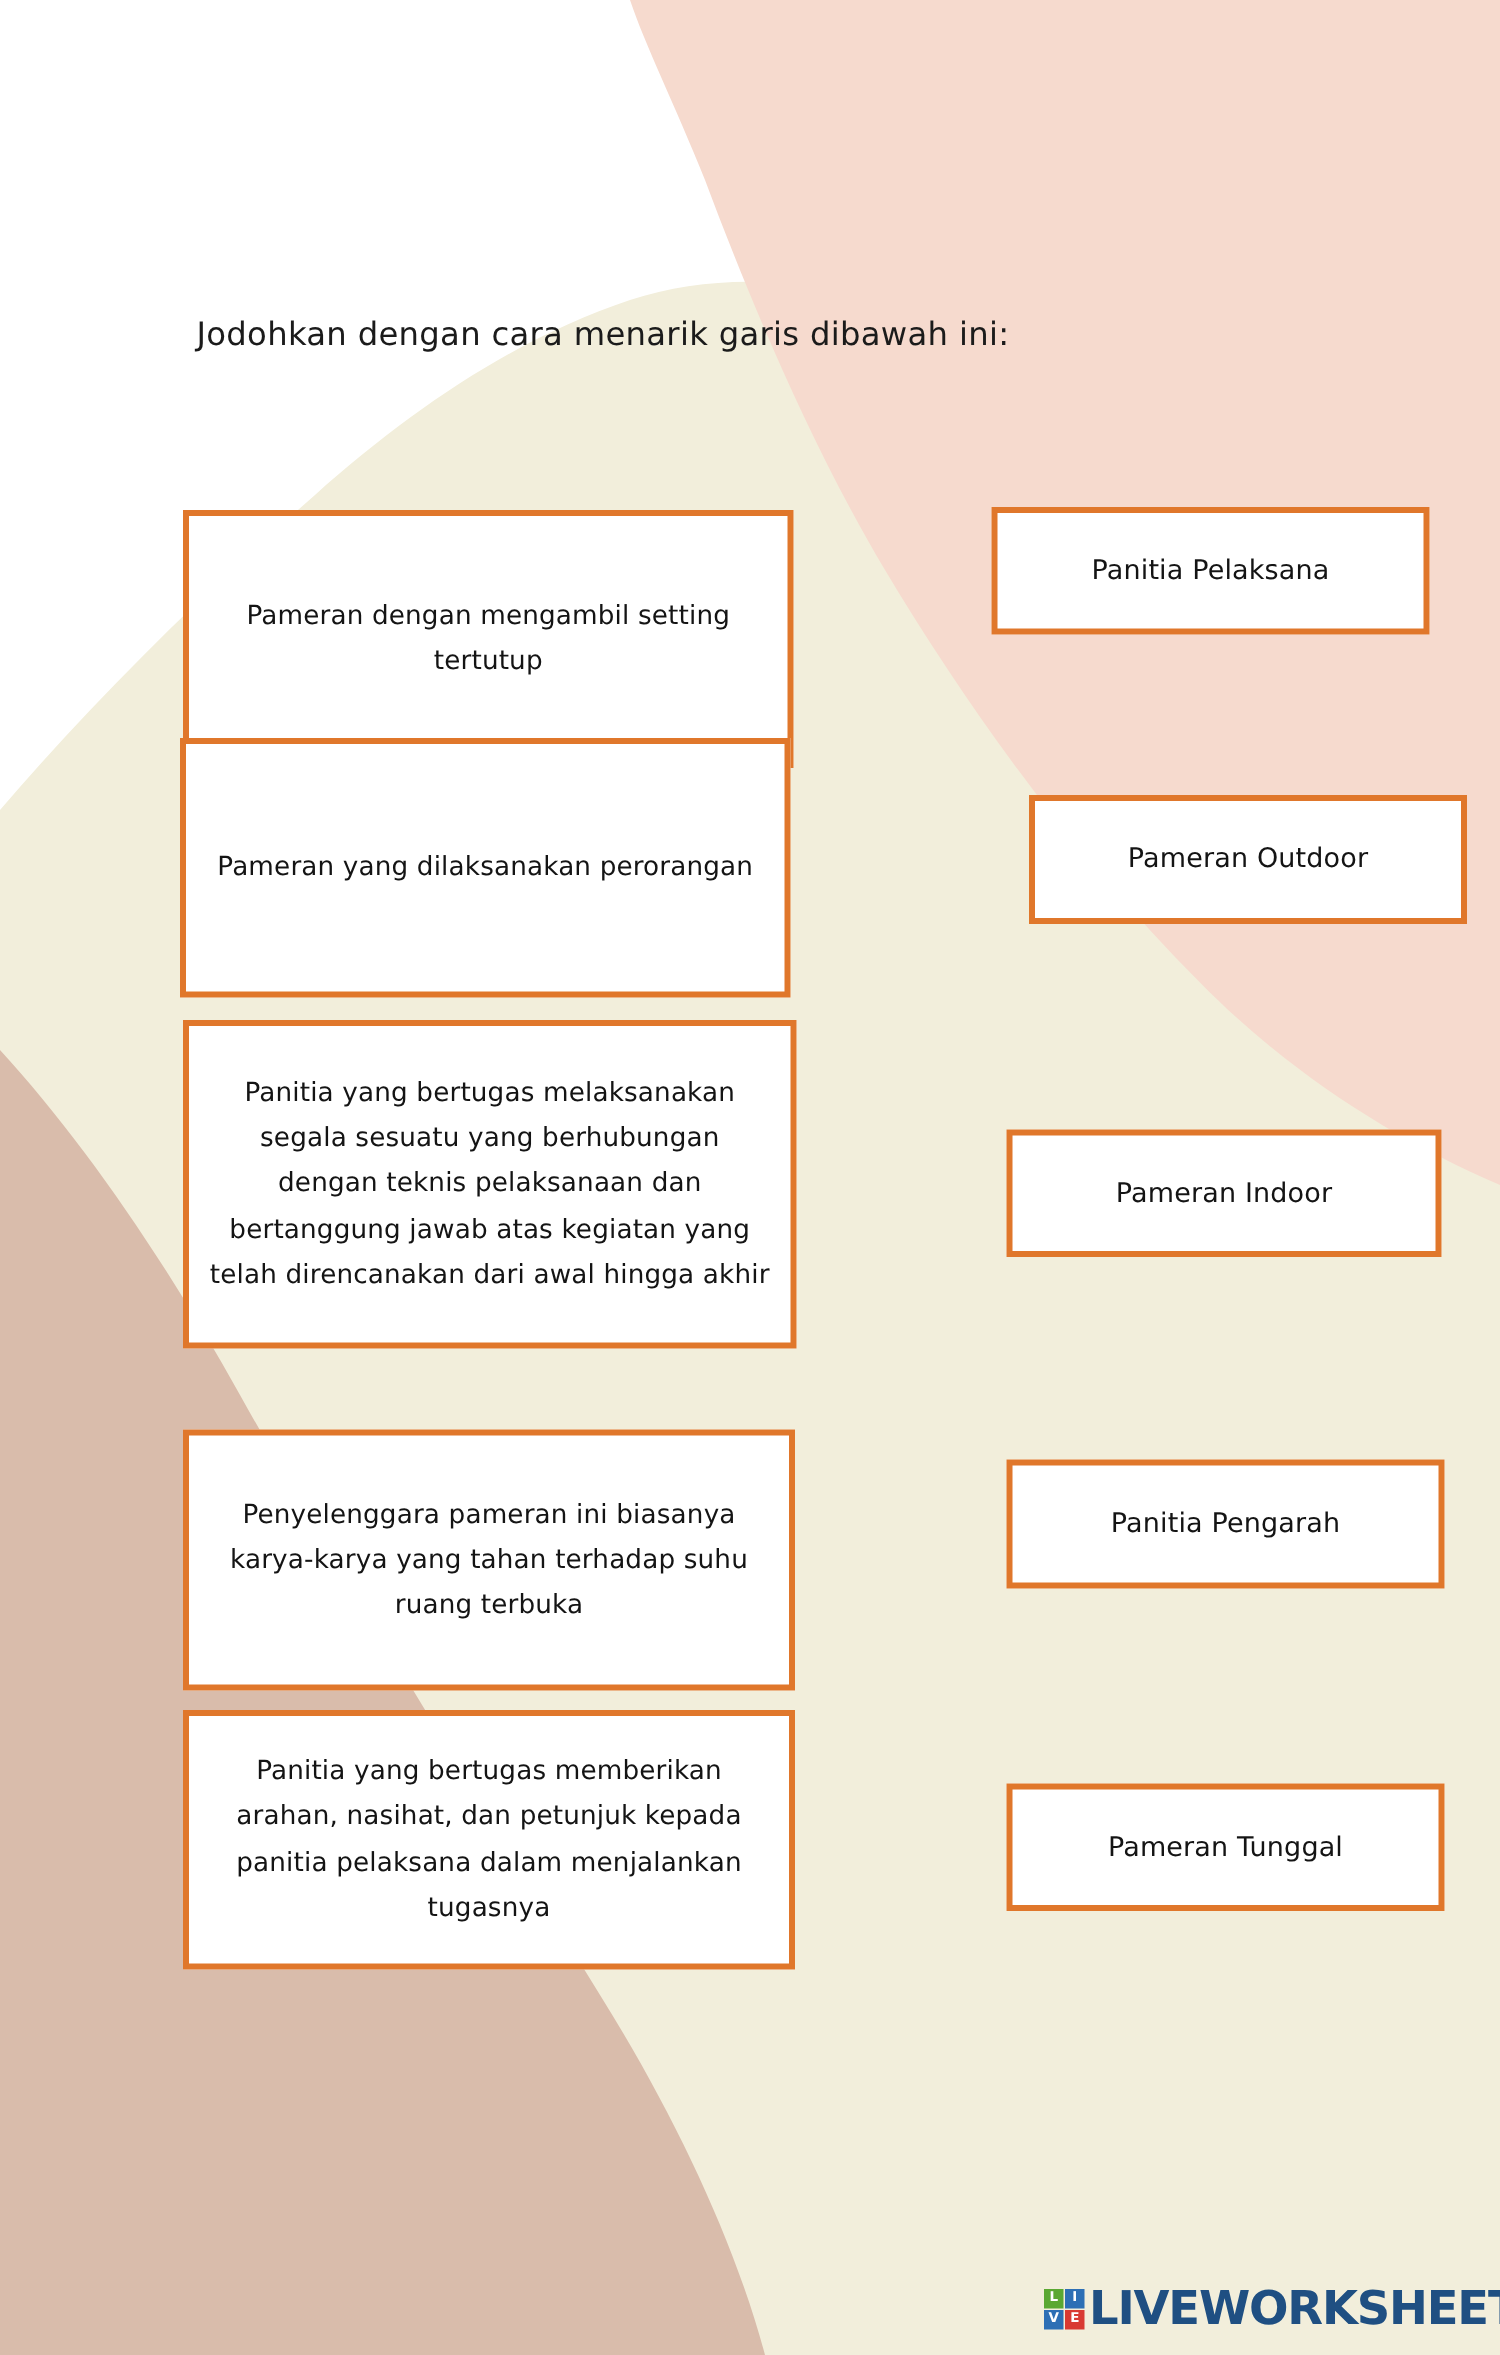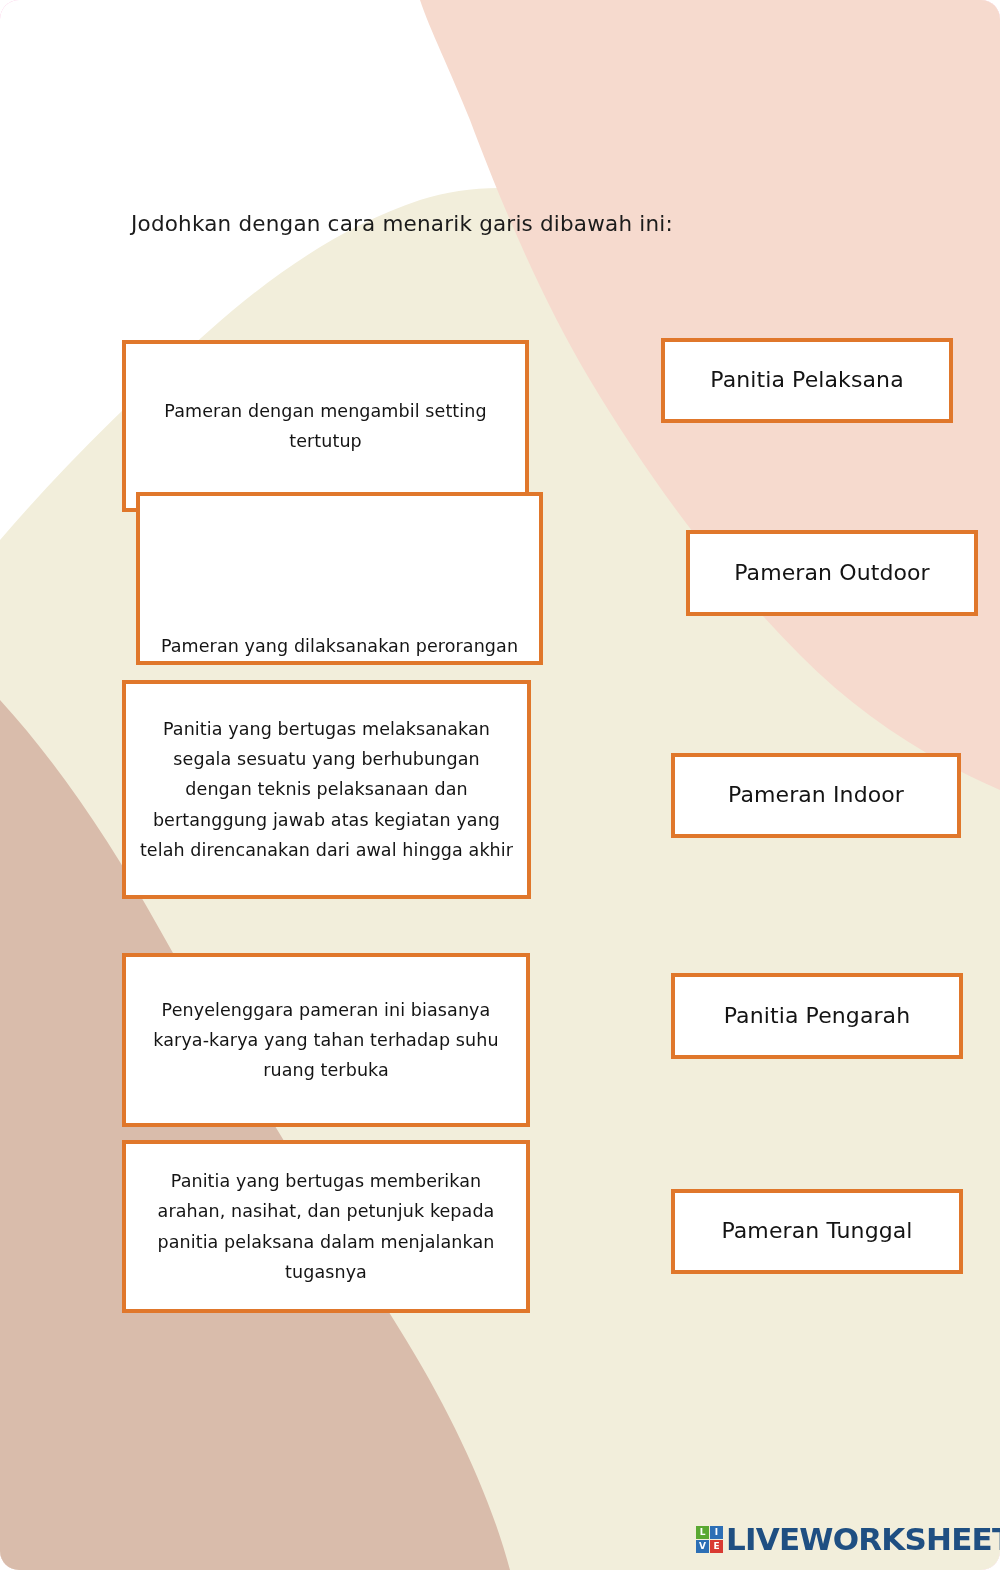--- a/index.html
+++ b/index.html
@@ -9,21 +9,20 @@
   }
   body {
     font-family: "DejaVu Sans", sans-serif;
   }
   .page {
     position: relative;
     width: 1000px;
     height: 1570px;
     overflow: hidden;
     background: #f9a8d4;
-    border-radius: 19px;
   }
 
   
   .bg-layer {
     position: absolute;
     inset: 0;
     width: 1000px;
     height: 1570px;
     pointer-events: none;
   }
@@ -56,27 +55,27 @@
   .match-box .box-text {
     font-family: "DejaVu Sans", sans-serif;
     font-size: 17.5px;
     line-height: 1.72;
     color: #141414;
     text-align: center;
     padding: 0 12px;
     letter-spacing: 0.1px;
   }
   .match-box.right-box .box-text {
-    font-size: 22px;
+    font-size: 18px;
     line-height: 1.4;
   }
 
   
   #left-0 { left: 122px; top: 304px; width: 407px; height: 172px; margin-top: 36px; }
-  #left-1 { left: 136px; top: 492px; width: 407px; height: 173px; align-items: flex-end; }
+  #left-1 { left: 120px; top: 492px; width: 407px; height: 173px; }
   #left-2 { left: 122px; top: 680px; width: 409px; height: 219px; align-items: center; }
   #left-3 { left: 122px; top: 930px; width: 408px; height: 174px; margin-top: 23px; }
   #left-4 { left: 122px; top: 1140px; width: 408px; height: 173px; }
 
   
   #right-0 { left: 661px; top: 338px; width: 292px; height: 85px; }
   #right-1 { left: 686px; top: 530px; width: 292px; height: 86px; }
   #right-2 { left: 671px; top: 753px; width: 290px; height: 85px; }
   #right-3 { left: 671px; top: 973px; width: 292px; height: 86px; }
   #right-4 { left: 671px; top: 1189px; width: 292px; height: 85px; }

